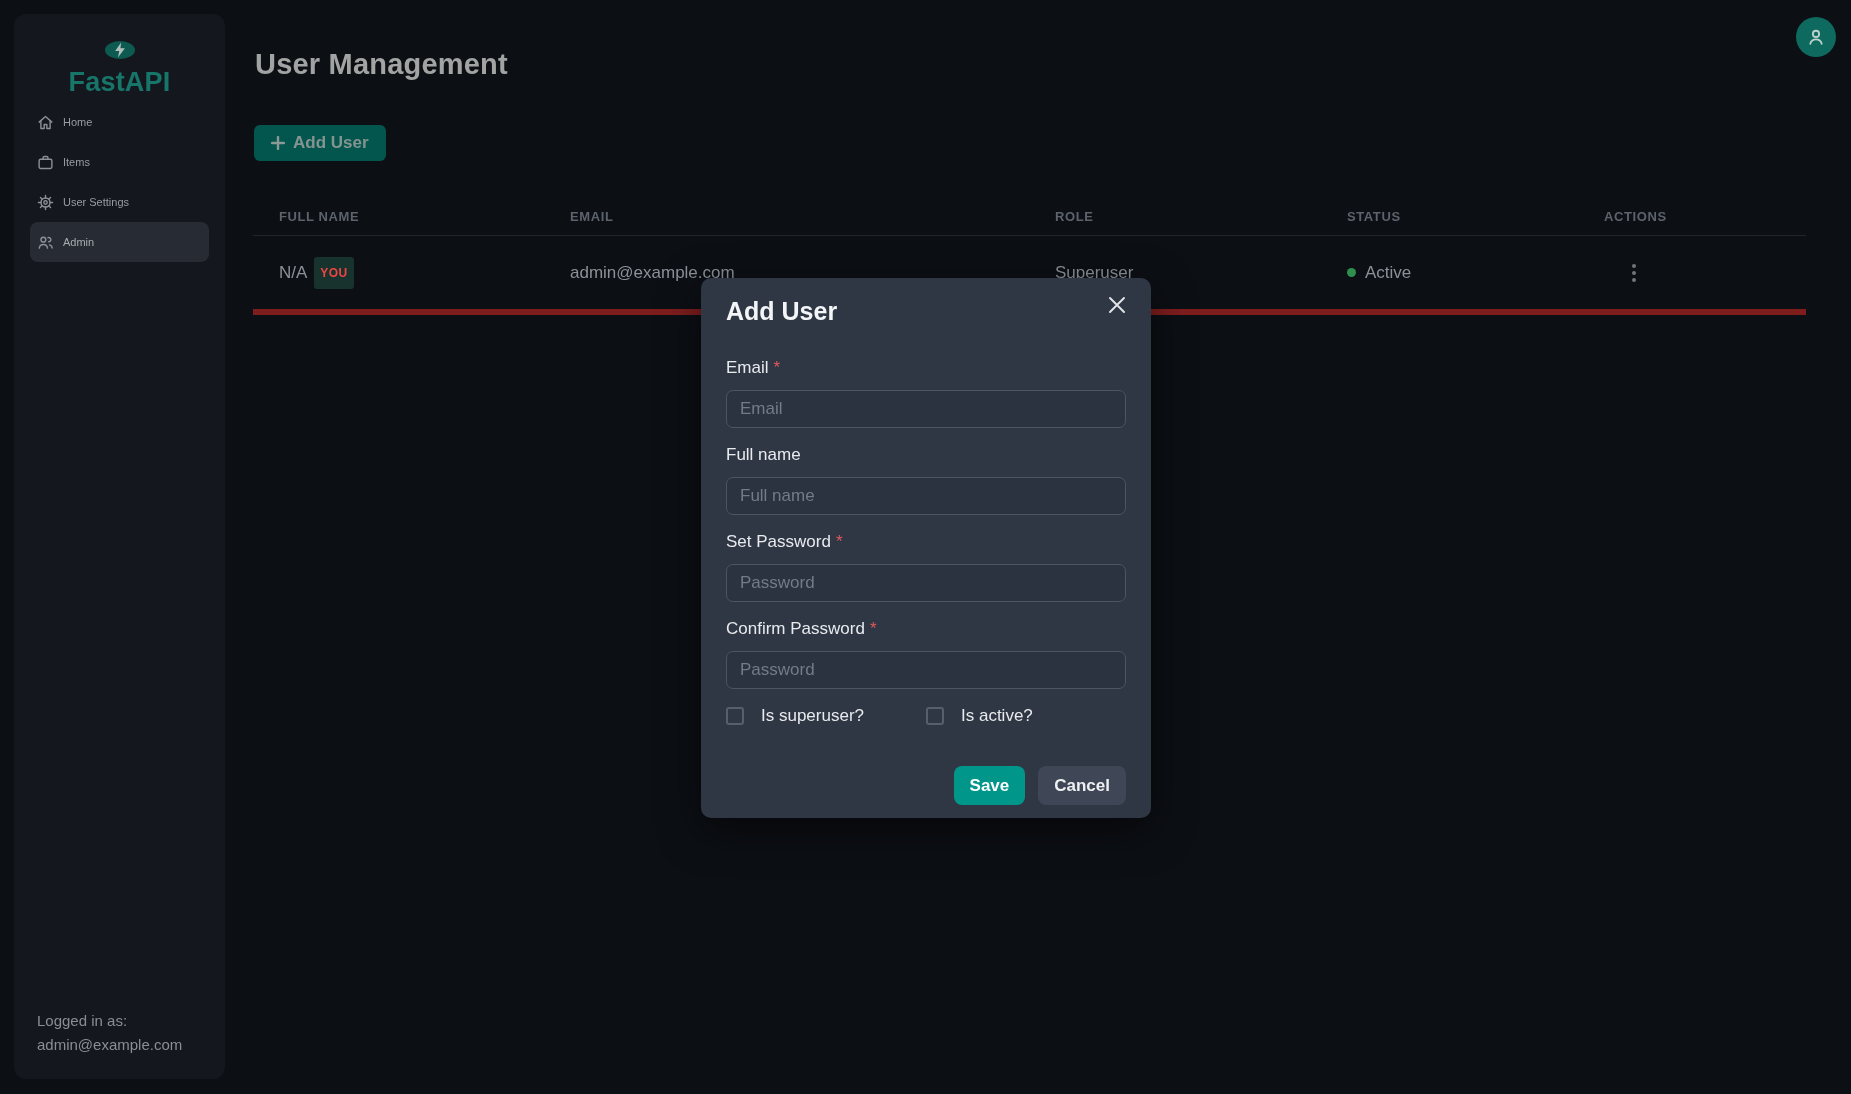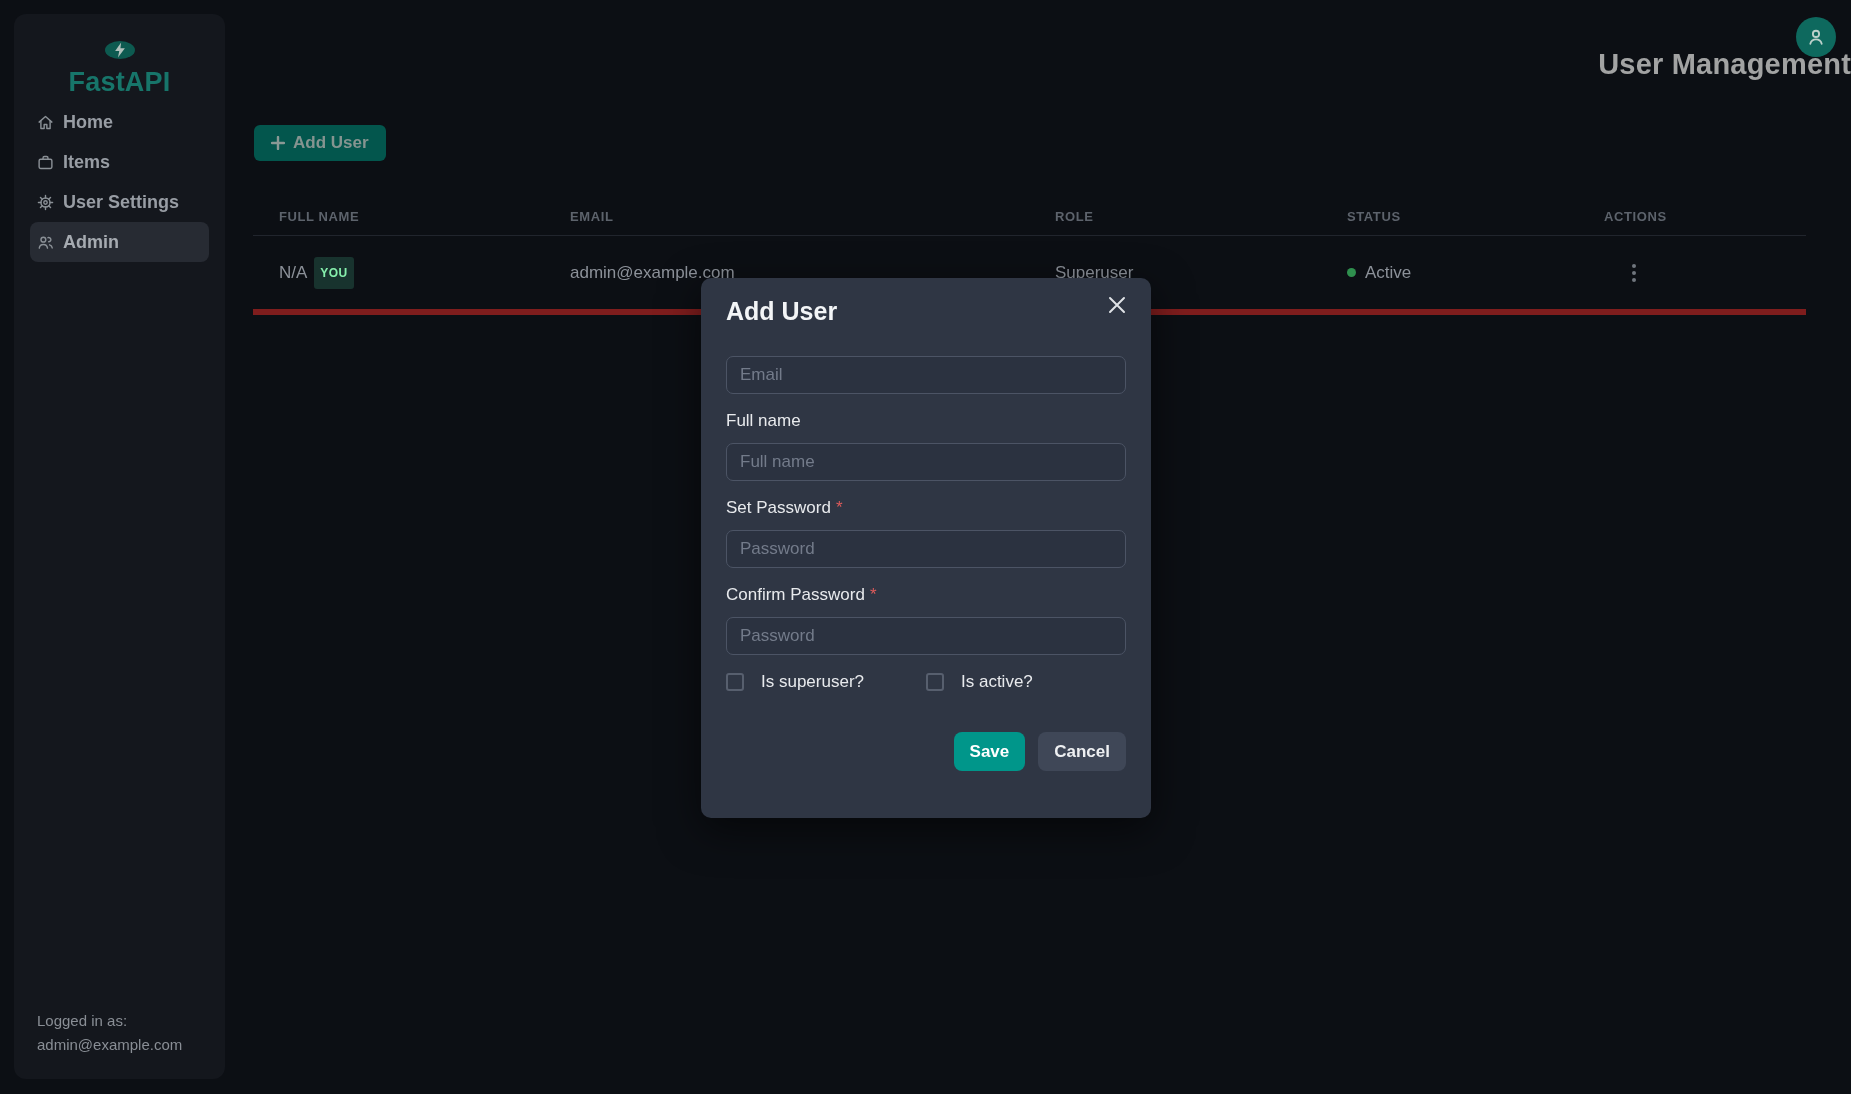--- a/index.html
+++ b/index.html
@@ -13,44 +13,44 @@
     position:absolute;left:14px;top:14px;width:211px;height:1065px;
     background:#14171D;border-radius:12px;
   }
   .logo-row{margin-top:38px;height:34px;display:flex;align-items:center;justify-content:center;gap:8px;flex-direction:column;}
   .logo-mark{width:30px;height:30px;border-radius:50%;background:#0D5A50;display:flex;align-items:center;justify-content:center;}
   .logo-mark svg{width:18px;height:18px;}
   .logo-text{color:#17756A;font-size:27px;font-weight:600;letter-spacing:0.2px;}
   .nav{margin-top:16px;}
   .nav-item{
     margin:0 16px;height:40px;padding:0 7px;border-radius:8px;
-    display:flex;align-items:center;gap:9px;color:#989DA4;font-size:18px;cursor:pointer;font-weight:bold;
+    display:flex;align-items:center;gap:9px;color:#989DA4;font-size:11px;cursor:pointer;
   }
   .nav-item .nav-icon{width:17px;height:17px;color:#8A9096;display:flex;}
   .nav-item .nav-icon svg{width:17px;height:17px;}
   .nav-item.active{background:#272B33;color:#A6ABB1;}
   .login-info{position:absolute;left:23px;bottom:22px;color:#898E95;font-size:15px;line-height:24px;}
   
   .main{position:absolute;left:225px;top:0;right:0;bottom:0;}
-  .page-title{margin:48px 0 0 30px;font-size:29px;font-weight:bold;color:#A2A3A3;letter-spacing:0.2px;text-align:right;}
+  .page-title{margin:48px 0 0 30px;font-size:29px;font-weight:bold;color:#A2A3A3;letter-spacing:0.2px;}
   .add-user-btn{
     margin:44px 0 0 29px;height:36px;padding:0 17px;border:none;border-radius:6px;
     background:#03564D;color:#859490;font-size:17px;font-weight:bold;
     display:inline-flex;align-items:center;gap:8px;cursor:pointer;
     font-family:inherit;
   }
   .add-user-btn svg{width:14px;height:14px;}
   .table{margin:36px 0 0 28px;width:1553px;}
   .t-head,.t-row{display:grid;grid-template-columns:291px 485px 292px 257px 1fr;padding-left:26px;align-items:center;}
   .t-head{height:38px;border-bottom:1px solid #21252D;}
   .t-head .th{color:#5D636C;font-size:13px;font-weight:bold;letter-spacing:0.6px;}
   .t-row{height:73px;border-bottom:6px solid #7f1d1d;color:#8C9199;font-size:17px;}
   .cell-name{display:flex;align-items:center;gap:7px;}
   .you-badge{
-    background:#18332E;color:#86efac;font-size:12px;font-weight:bold;letter-spacing:0.4px;
+    background:#18332E;color:#ef4444;font-size:12px;font-weight:bold;letter-spacing:0.4px;
     padding:9px 6px;border-radius:3px;
   }
   .cell-status{display:flex;align-items:center;gap:9px;}
   .status-dot{width:9px;height:9px;border-radius:50%;background:#2F8F4E;}
   .actions-btn{margin-left:24px;background:none;border:none;cursor:pointer;display:flex;flex-direction:column;gap:3px;padding:4px;}
   .actions-btn i{width:4px;height:4px;border-radius:50%;background:#70757D;}
   .avatar-btn{
     position:absolute;top:17px;right:15px;width:40px;height:40px;border-radius:50%;
     background:#0E695E;border:none;cursor:pointer;display:flex;align-items:center;justify-content:center;
   }
@@ -197,20 +197,23 @@
     <button class="modal-close" aria-label="close">
       <span style="display:flex;">
         <svg viewBox="0 0 18 18" fill="none" stroke="#DFE2E6" stroke-width="2" stroke-linecap="round">
             <path d="M2 2l14 14M16 2 2 16"></path>
           </svg>
       </span>
     </button>
   </div>
 
   <div class="field">
+    <div class="field-label">
+      <span>Email</span><span class="req">*</span>
+    </div>
     <input type="email" placeholder="Email" style="">
   </div>
 
   <div class="field">
     <div class="field-label">
       <span>Full name</span>
     </div>
     <input type="text" placeholder="Full name" style="">
   </div>
 

